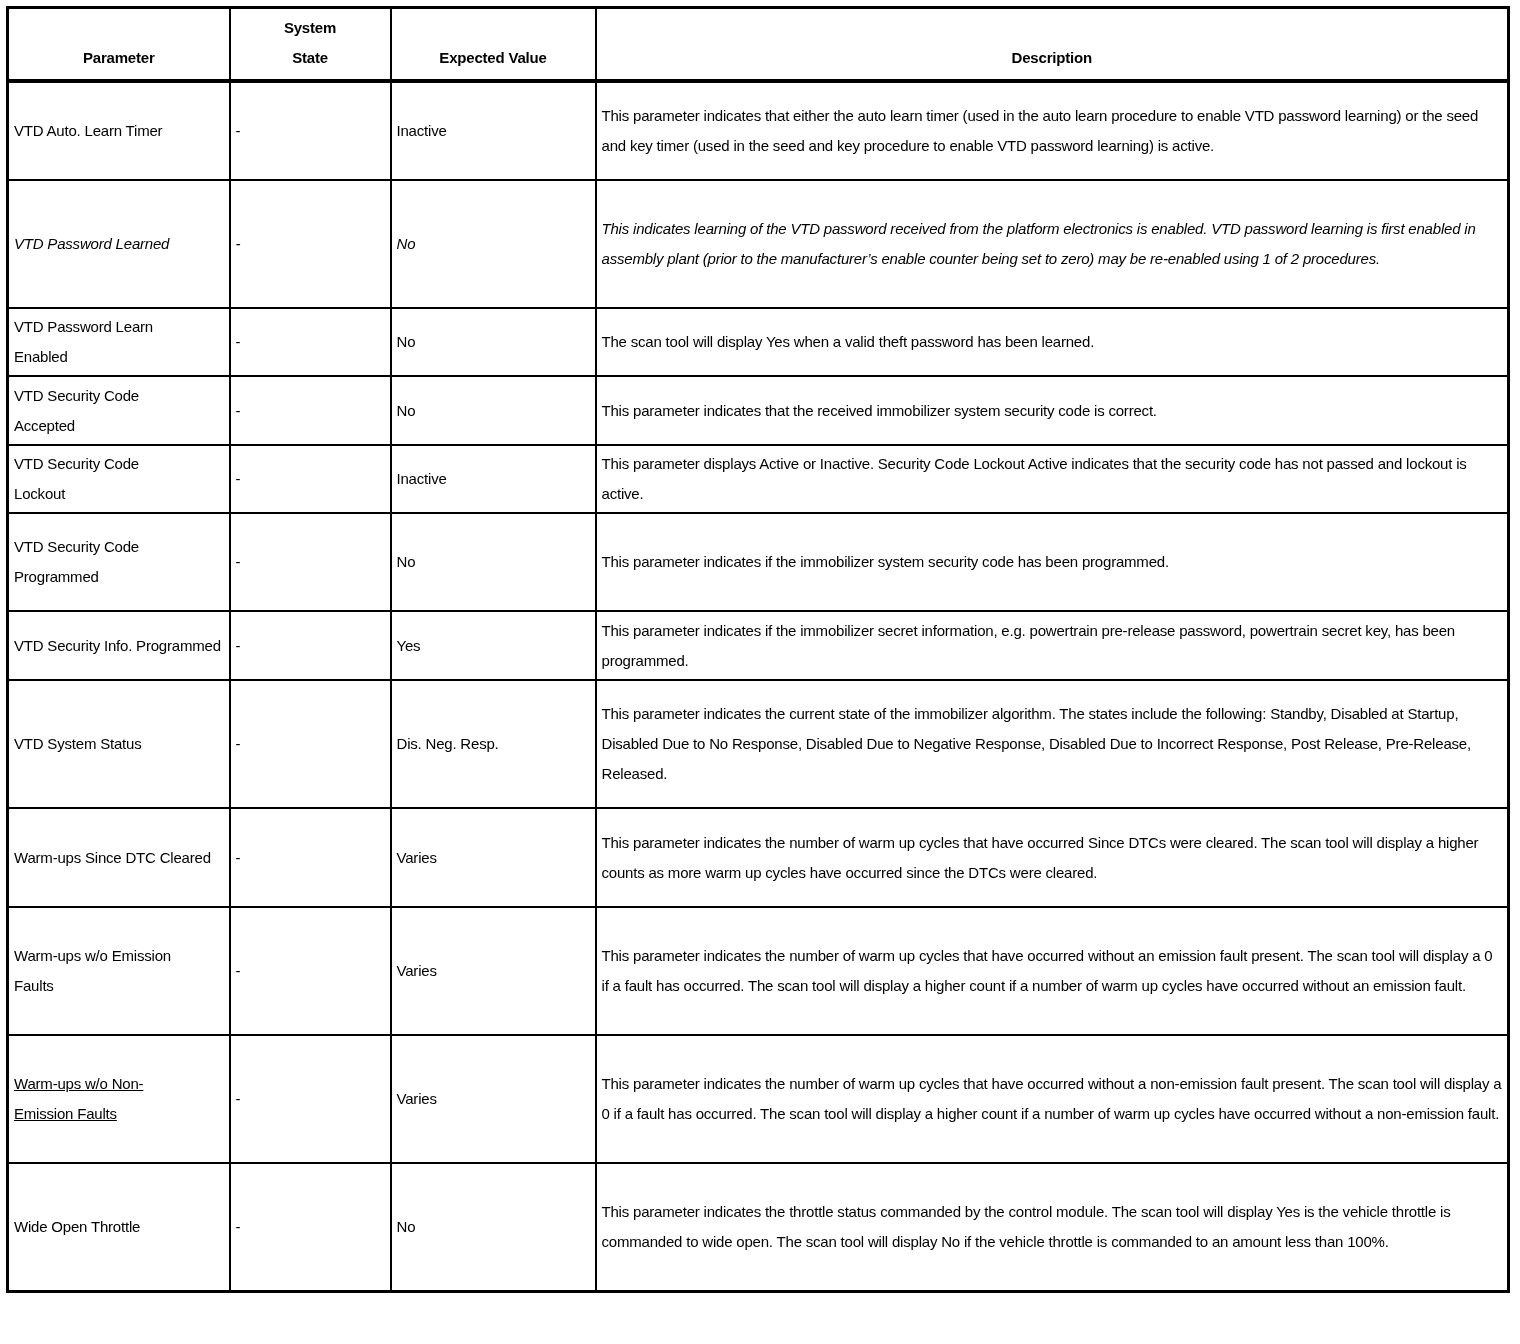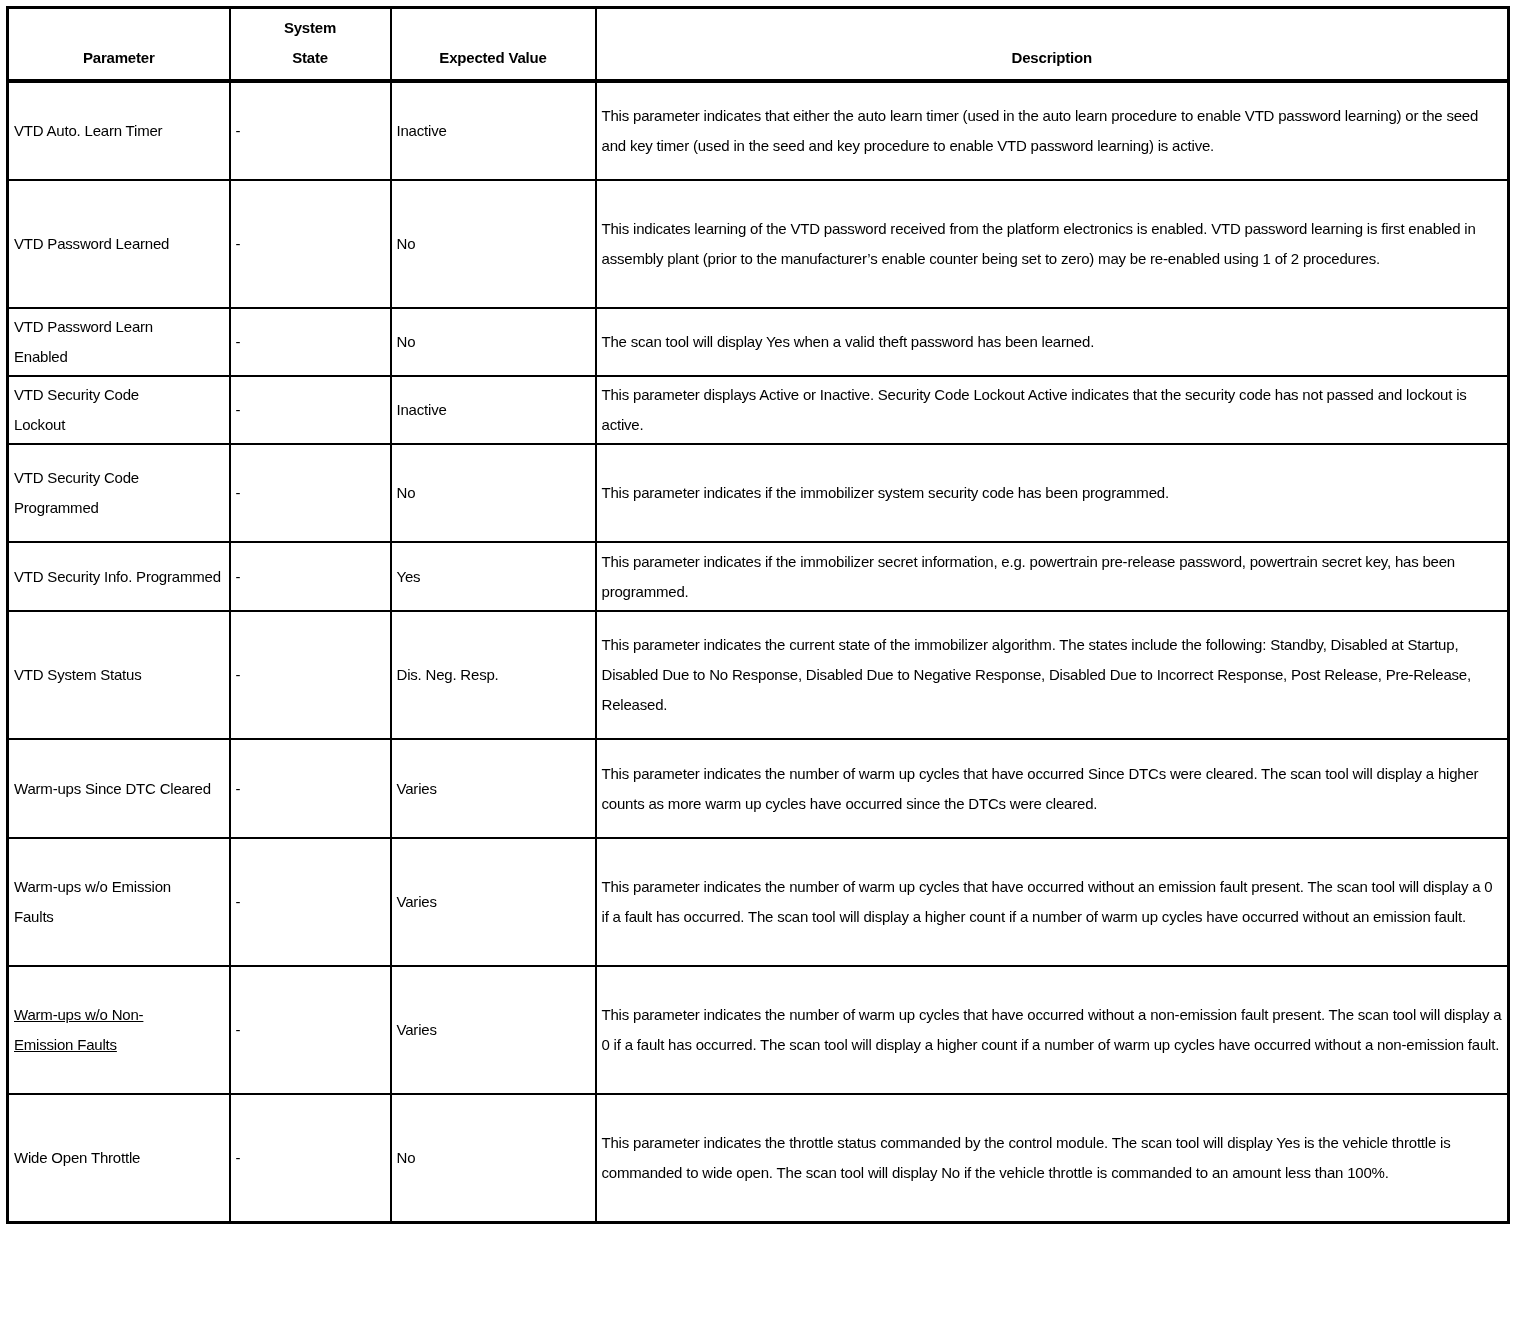--- a/index.html
+++ b/index.html
@@ -12,21 +12,21 @@
   }
   table.params th, table.params td {
     border: 2px solid #000; padding: 0 5px; font-size: 15px; line-height: 30px;
     vertical-align: middle; text-align: left; letter-spacing: -0.2px;
   }
   table.params thead th {
     font-weight: bold; text-align: center; vertical-align: bottom; padding-bottom: 6px;
     border-bottom: 4px solid #000; height: 64px;
   }
   col.c1 { width: 222px; } col.c2 { width: 161px; } col.c3 { width: 205px; } col.c4 { width: 913px; }
-  tr.r1 td { height: 96px; } tr.r2 td { height: 126px; } tr.r3 td { height: 66px; }
+  tr.r1 td { height: 96px; } tr.r2 td { height: 126px; font-style: italic; } tr.r3 td { height: 66px; }
   tr.r4 td { height: 67px; } tr.r5 td { height: 66px; } tr.r6 td { height: 96px; }
   tr.r7 td { height: 67px; } tr.r8 td { height: 126px; } tr.r9 td { height: 97px; }
   tr.r10 td { height: 126px; } tr.r11 td { height: 126px; } tr.r12 td { height: 126px; }
   td.desc { padding-top: 2px; padding-bottom: 2px; }
 </style>
 </head>
 <body>
 
 <table class="params">
   <colgroup>
@@ -54,20 +54,26 @@
       <td style="padding-right:40px;">VTD Password Learned</td>
       <td>-</td>
       <td>No</td>
       <td class="desc">This indicates learning of the VTD password received from the platform electronics is enabled. VTD password learning is first enabled in assembly plant (prior to the manufacturer’s enable counter being set to zero) may be re-enabled using 1 of 2 procedures.</td>
     </tr>
     <tr class="r3">
       <td style="padding-right:40px;">VTD Password Learn Enabled</td>
       <td>-</td>
       <td>No</td>
       <td class="desc">The scan tool will display Yes when a valid theft password has been learned.</td>
+    </tr>
+    <tr class="r4">
+      <td style="padding-right:40px;">VTD Security Code Accepted</td>
+      <td>-</td>
+      <td>No</td>
+      <td class="desc">This parameter indicates that the received immobilizer system security code is correct.</td>
     </tr>
     <tr class="r5">
       <td style="padding-right:40px;">VTD Security Code Lockout</td>
       <td>-</td>
       <td>Inactive</td>
       <td class="desc">This parameter displays Active or Inactive. Security Code Lockout Active indicates that the security code has not passed and lockout is active.</td>
     </tr>
     <tr class="r6">
       <td style="">VTD Security Code Programmed</td>
       <td>-</td>

